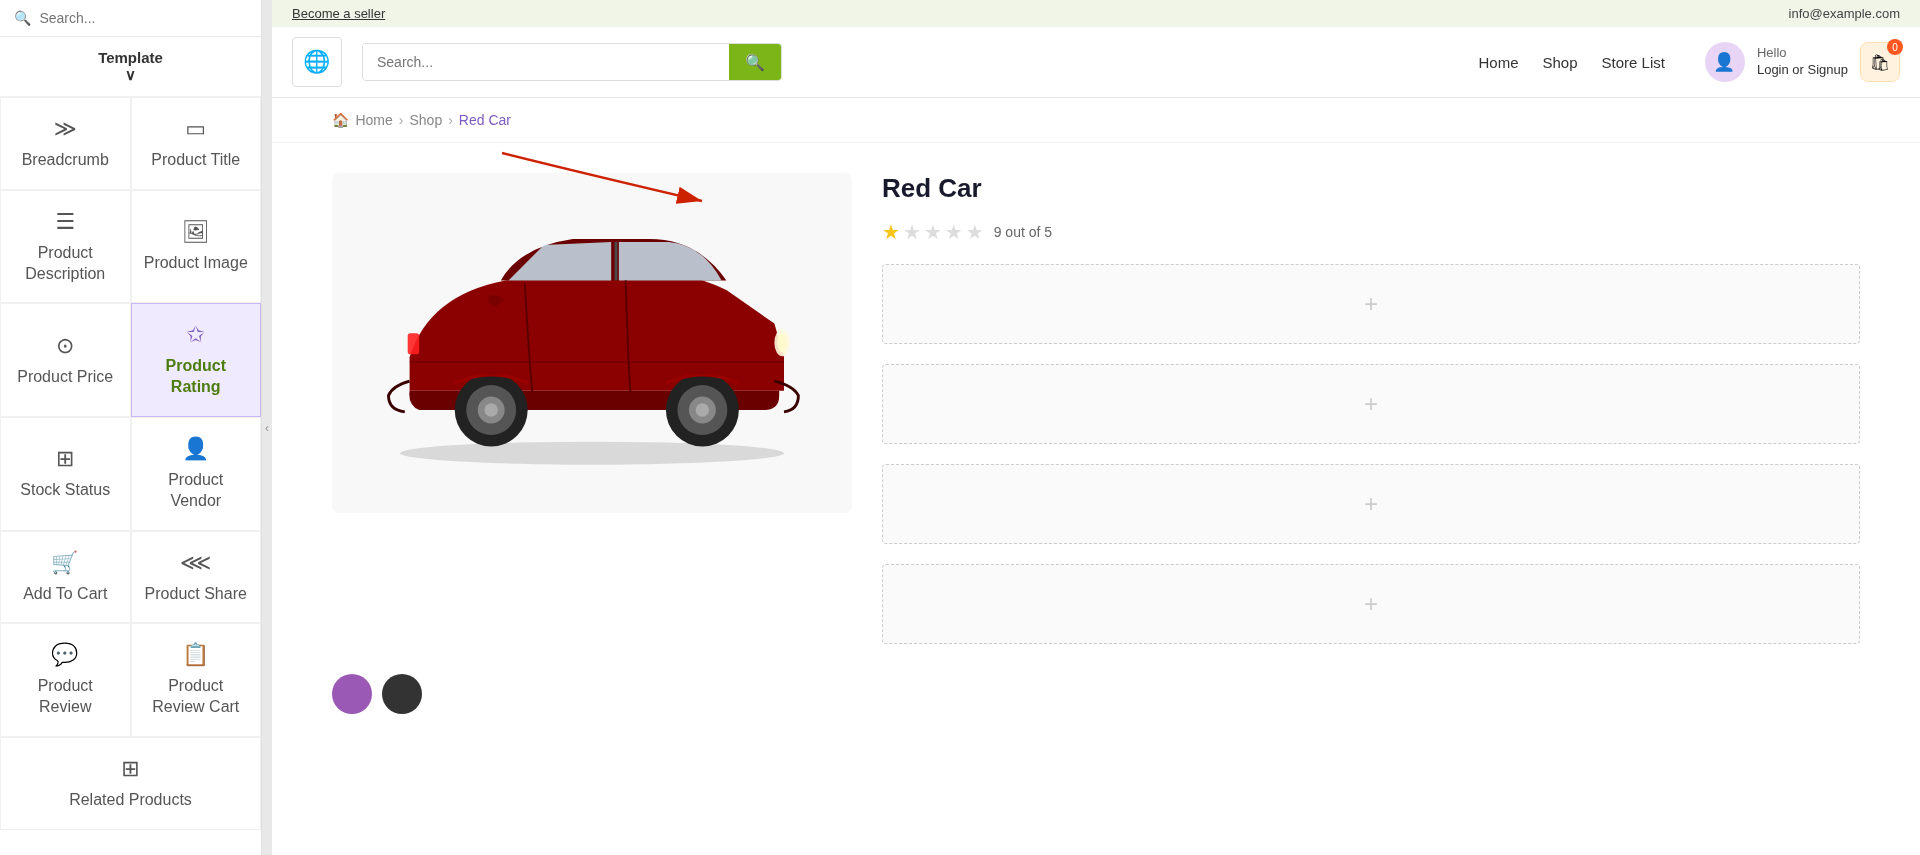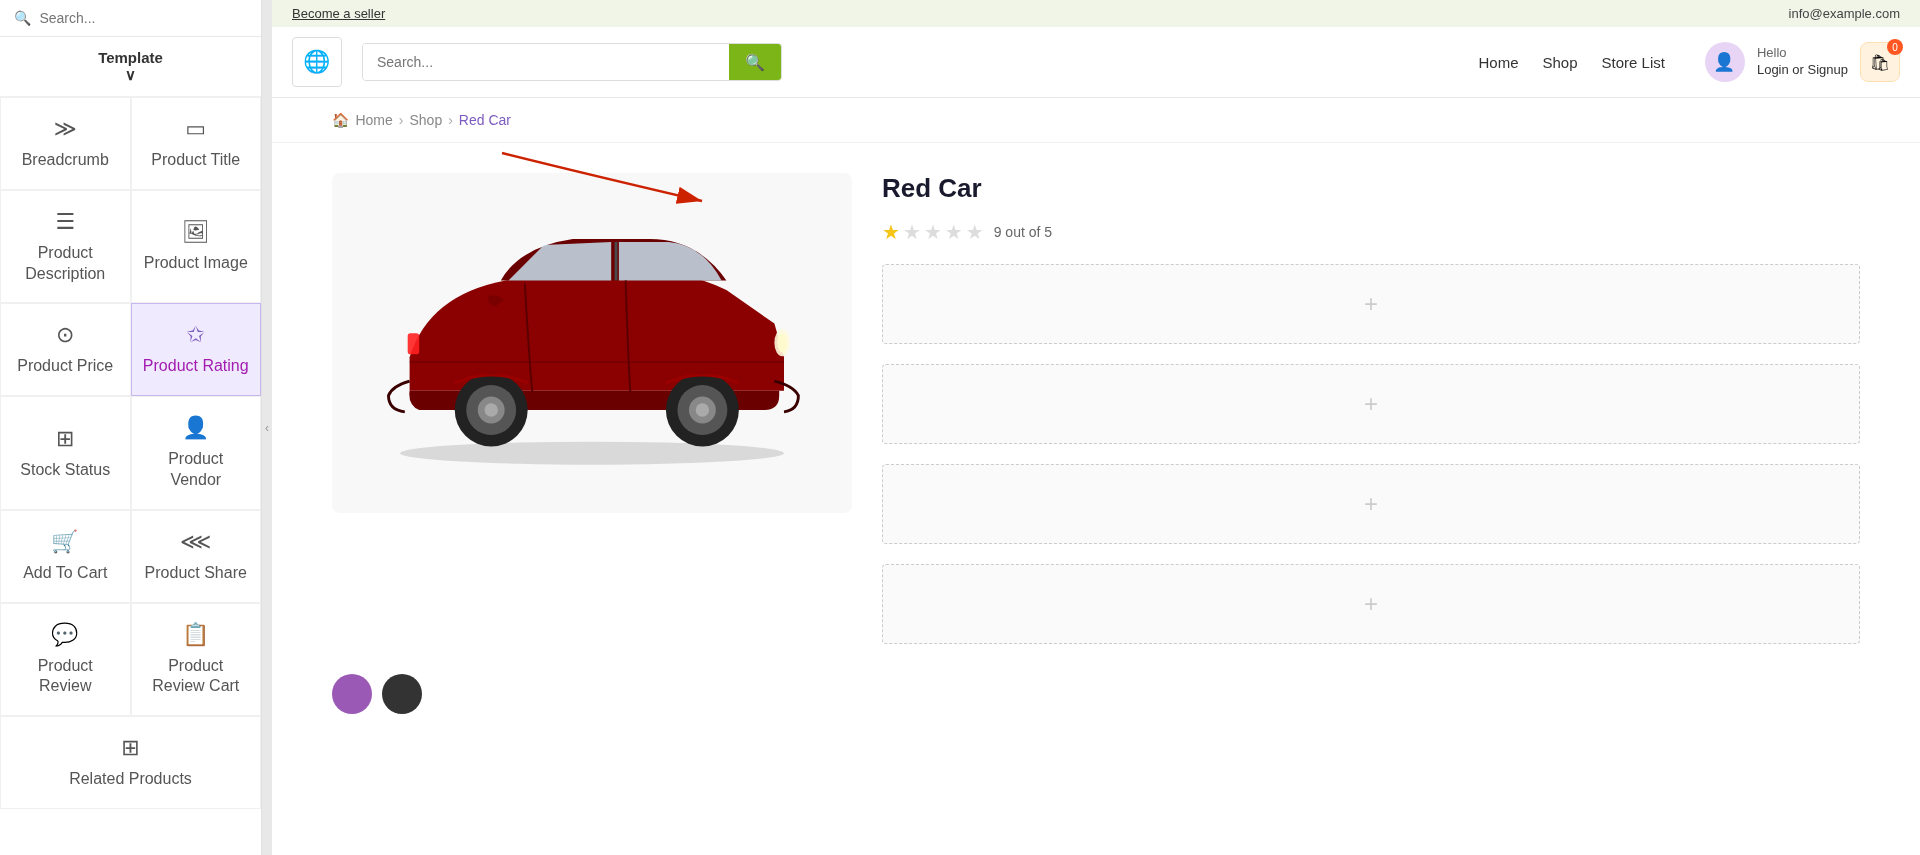--- a/index.html
+++ b/index.html
@@ -68,21 +68,21 @@
       font-size: 22px;
       color: #555;
     }
     .sidebar-item.active .item-icon { color: #7c5cbf; }
     .sidebar-item .item-label {
       font-size: 16px;
       color: #555;
       text-align: center;
       line-height: 1.3;
     }
-    .sidebar-item.active .item-label { color: #a21caf; }
+    .sidebar-item.active .item-label { color: #4d7c0f; font-weight: bold; }
 
     
     .divider-handle {
       width: 10px;
       background: #e8e8e8;
       display: flex;
       align-items: center;
       justify-content: center;
       cursor: col-resize;
       color: #999;

